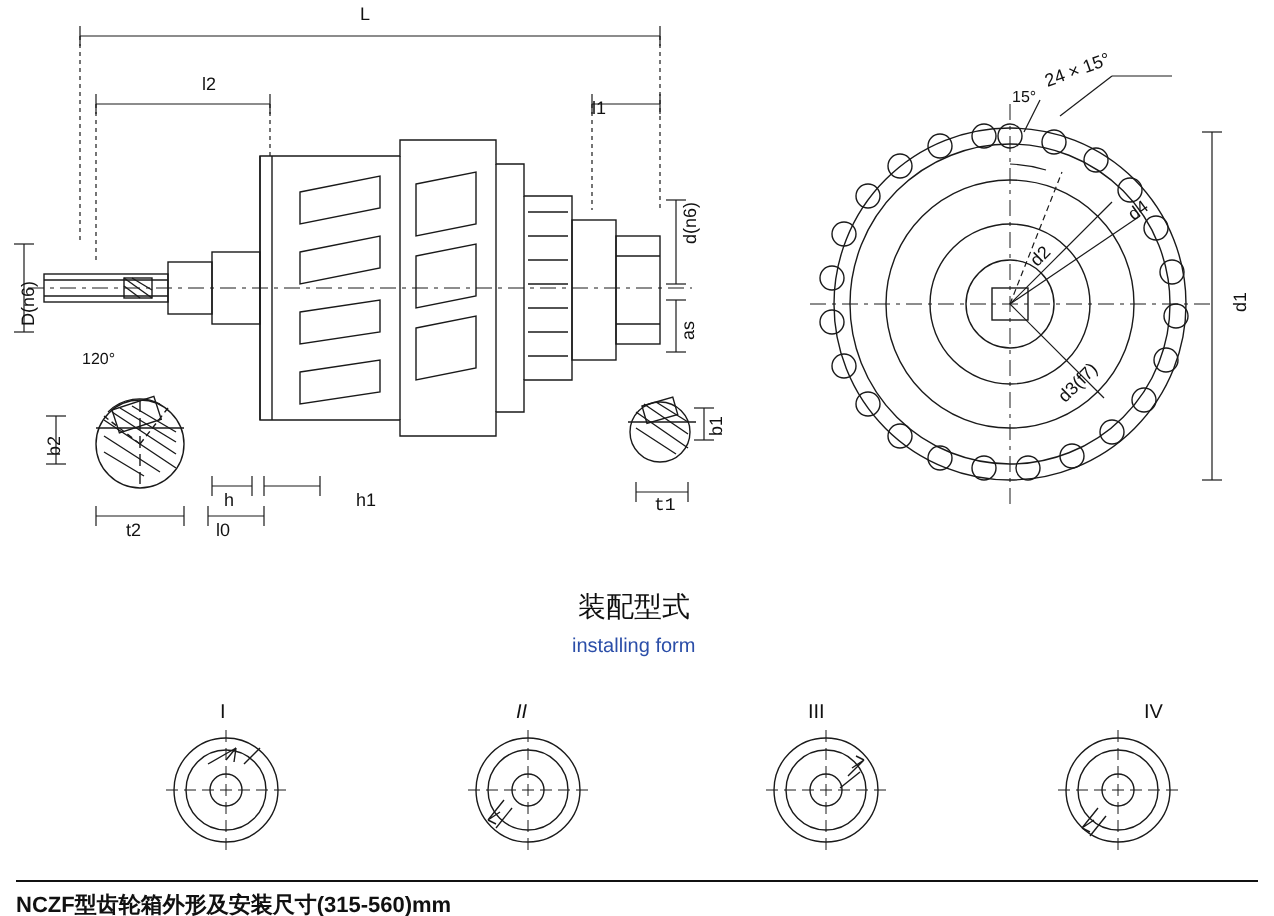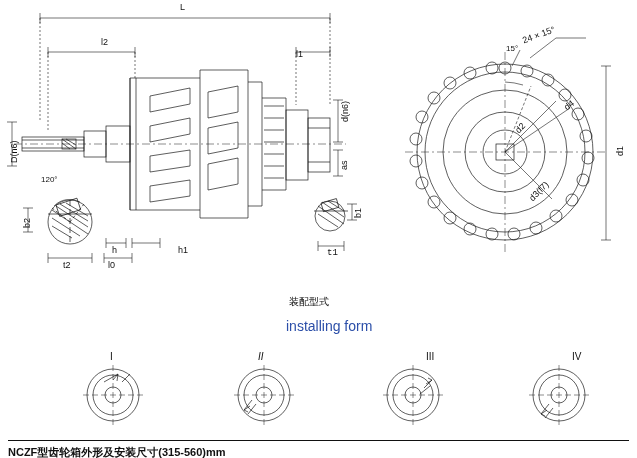--- a/index.html
+++ b/index.html
@@ -3,22 +3,22 @@
 <meta charset="utf-8">
 <style>
   html,body{margin:0;padding:0;background:#ffffff;}
   body{width:637px;height:458px;position:relative;overflow:hidden;
        font-family:"Liberation Sans",sans-serif;color:#1a1a1a;}
   .stage{position:absolute;left:0;top:0;width:637px;height:458px;}
   svg{position:absolute;left:0;top:0;width:637px;height:458px;}
   .lbl{position:absolute;font-size:9px;color:#111;white-space:nowrap;}
   .lbl.sm{font-size:8px;}
   .lbl.rot{transform-origin:left top;}
-  .cap{position:absolute;font-size:10px;color:#111;white-space:nowrap;}
-  .cap-en{position:absolute;font-size:14px;color:#2b4ea8;white-space:nowrap;}
+  .cap{position:absolute;font-size:14px;color:#111;white-space:nowrap;}
+  .cap-en{position:absolute;font-size:10px;color:#2b4ea8;white-space:nowrap;}
   .title{position:absolute;font-size:11px;font-weight:bold;color:#111;white-space:nowrap;}
   .rule{position:absolute;background:#111;}
   .roman{position:absolute;font-size:10px;color:#111;}
 </style>
 </head>
 <body>
 
 <div class="stage">
 
   <svg viewBox="0 0 637 458">
@@ -292,19 +292,19 @@
   <div class="lbl rot" style="left:562px;top:104px;transform:rotate(-36deg);">d4</div>
   <div class="lbl rot" style="left:513px;top:128px;transform:rotate(-45deg);">d2</div>
   <div class="lbl rot" style="left:527px;top:196px;transform:rotate(-45deg);">d3(f7)</div>
   <div class="lbl rot" style="left:615px;top:156px;transform:rotate(-90deg);">d1</div>
 
   <div class="cap" style="left:289px;top:295px;">装配型式</div>
   <div class="cap-en" style="left:286px;top:318px;">installing form</div>
 
   <div class="roman" style="left:110px;top:351px;">I</div>
   <div class="roman" style="left:258px;top:351px;font-style:italic;">II</div>
-  <div class="roman" style="left:426px;top:351px;">III</div>
+  <div class="roman" style="left:404px;top:351px;">III</div>
   <div class="roman" style="left:572px;top:351px;">IV</div>
 
   <div class="rule" style="left:8px;top:440px;width:621px;height:1px;"></div>
   <div class="title" style="left:8px;top:445px;">NCZF型齿轮箱外形及安装尺寸(315-560)mm</div>
 
 </div>
 
 </body></html>

